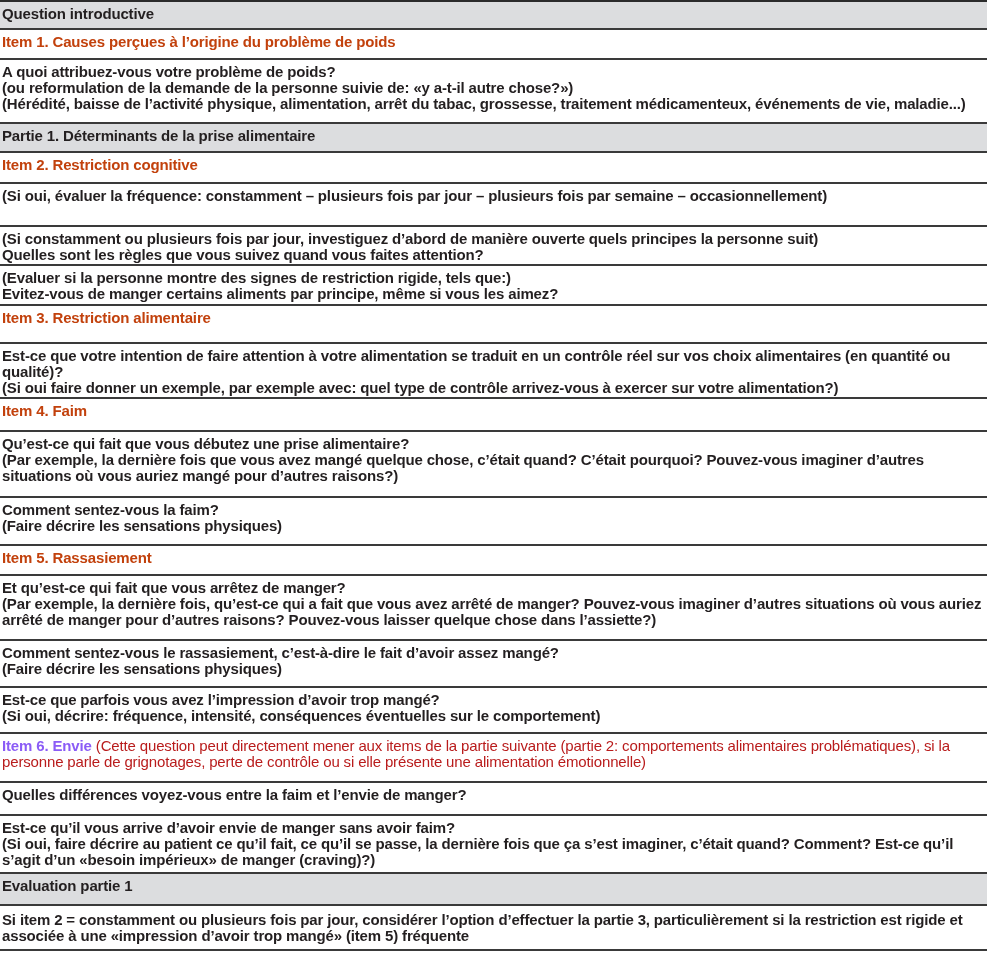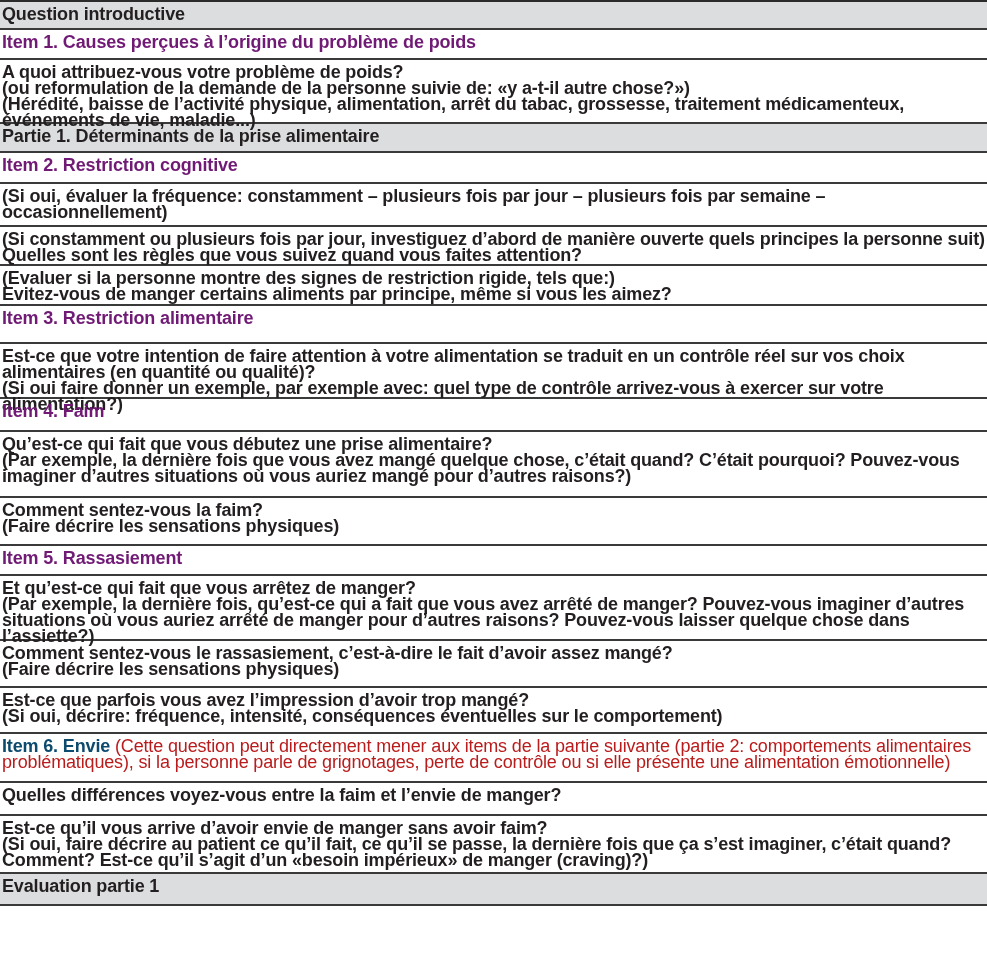--- a/index.html
+++ b/index.html
@@ -1,23 +1,23 @@
 <!DOCTYPE html>
 <html><head>
 <meta charset="utf-8">
 <style>
   html, body { margin: 0; padding: 0; background: #ffffff; }
   body { width: 987px; height: 954px; overflow: hidden; font-family: "Liberation Sans", "DejaVu Sans", sans-serif; color: #231f20; }
   .table { width: 987px; border-top: 2px solid #2b2b2b; }
-  .row { box-sizing: border-box; border-bottom: 2px solid #3a3a3a; padding: 4px 2px 16px 2px; font-size: 18px; line-height: 16px; letter-spacing: -0.15px; }
+  .row { box-sizing: border-box; border-bottom: 2px solid #3a3a3a; padding: 4px 2px 16px 2px; font-size: 15px; line-height: 16px; letter-spacing: -0.15px; }
   .row.gray { background: #dcdddf; font-weight: bold; }
-  .row.item { color: #701a75; font-weight: bold; }
+  .row.item { color: #c2410c; font-weight: bold; }
   .q { font-weight: bold; display: block; }
   .n { font-weight: bold; display: block; }
-  .red { color: #0c4a6e; font-weight: bold; margin-top: 20px; }
+  .red { color: #8b5cf6; font-weight: bold; margin-top: 20px; }
   .inline-normal { font-weight: normal; color: #b91c1c; }
 </style>
 </head>
 <body>
 
 <div class="table">
   <div class="row gray" style="height:28px"><span>Question introductive</span></div>
   <div class="row item" style="height:30px"><span>Item 1. Causes perçues à l’origine du problème de poids</span></div>
   <div class="row" style="height:64px">
     <span class="q">A quoi attribuez-vous votre problème de poids?</span>
@@ -68,13 +68,16 @@
     <span class="red">Item 6. Envie</span><span class="inline-normal"> (Cette question peut directement mener aux items de la partie suivante (partie 2: comportements alimentaires problématiques), si la personne parle de grignotages, perte de contrôle ou si elle présente une alimentation émotionnelle)</span>
   </div>
   <div class="row" style="height:33px">
     <span class="q">Quelles différences voyez-vous entre la faim et l’envie de manger?</span>
   </div>
   <div class="row" style="height:58px">
     <span class="q">Est-ce qu’il vous arrive d’avoir envie de manger sans avoir faim?</span>
     <span class="n">(Si oui, faire décrire au patient ce qu’il fait, ce qu’il se passe, la dernière fois que ça s’est imaginer, c’était quand? Comment? Est-ce qu’il s’agit d’un «besoin impérieux» de manger (craving)?)</span>
   </div>
   <div class="row gray" style="height:32px"><span>Evaluation partie 1</span></div>
+  <div class="row" style="height:45px; padding-top:6px">
+    <span class="n">Si item 2 = constamment ou plusieurs fois par jour, considérer l’option d’effectuer la partie 3, particulièrement si la restriction est rigide et associée à une «impression d’avoir trop mangé» (item 5) fréquente</span>
+  </div>
 </div>
 
 </body></html>

